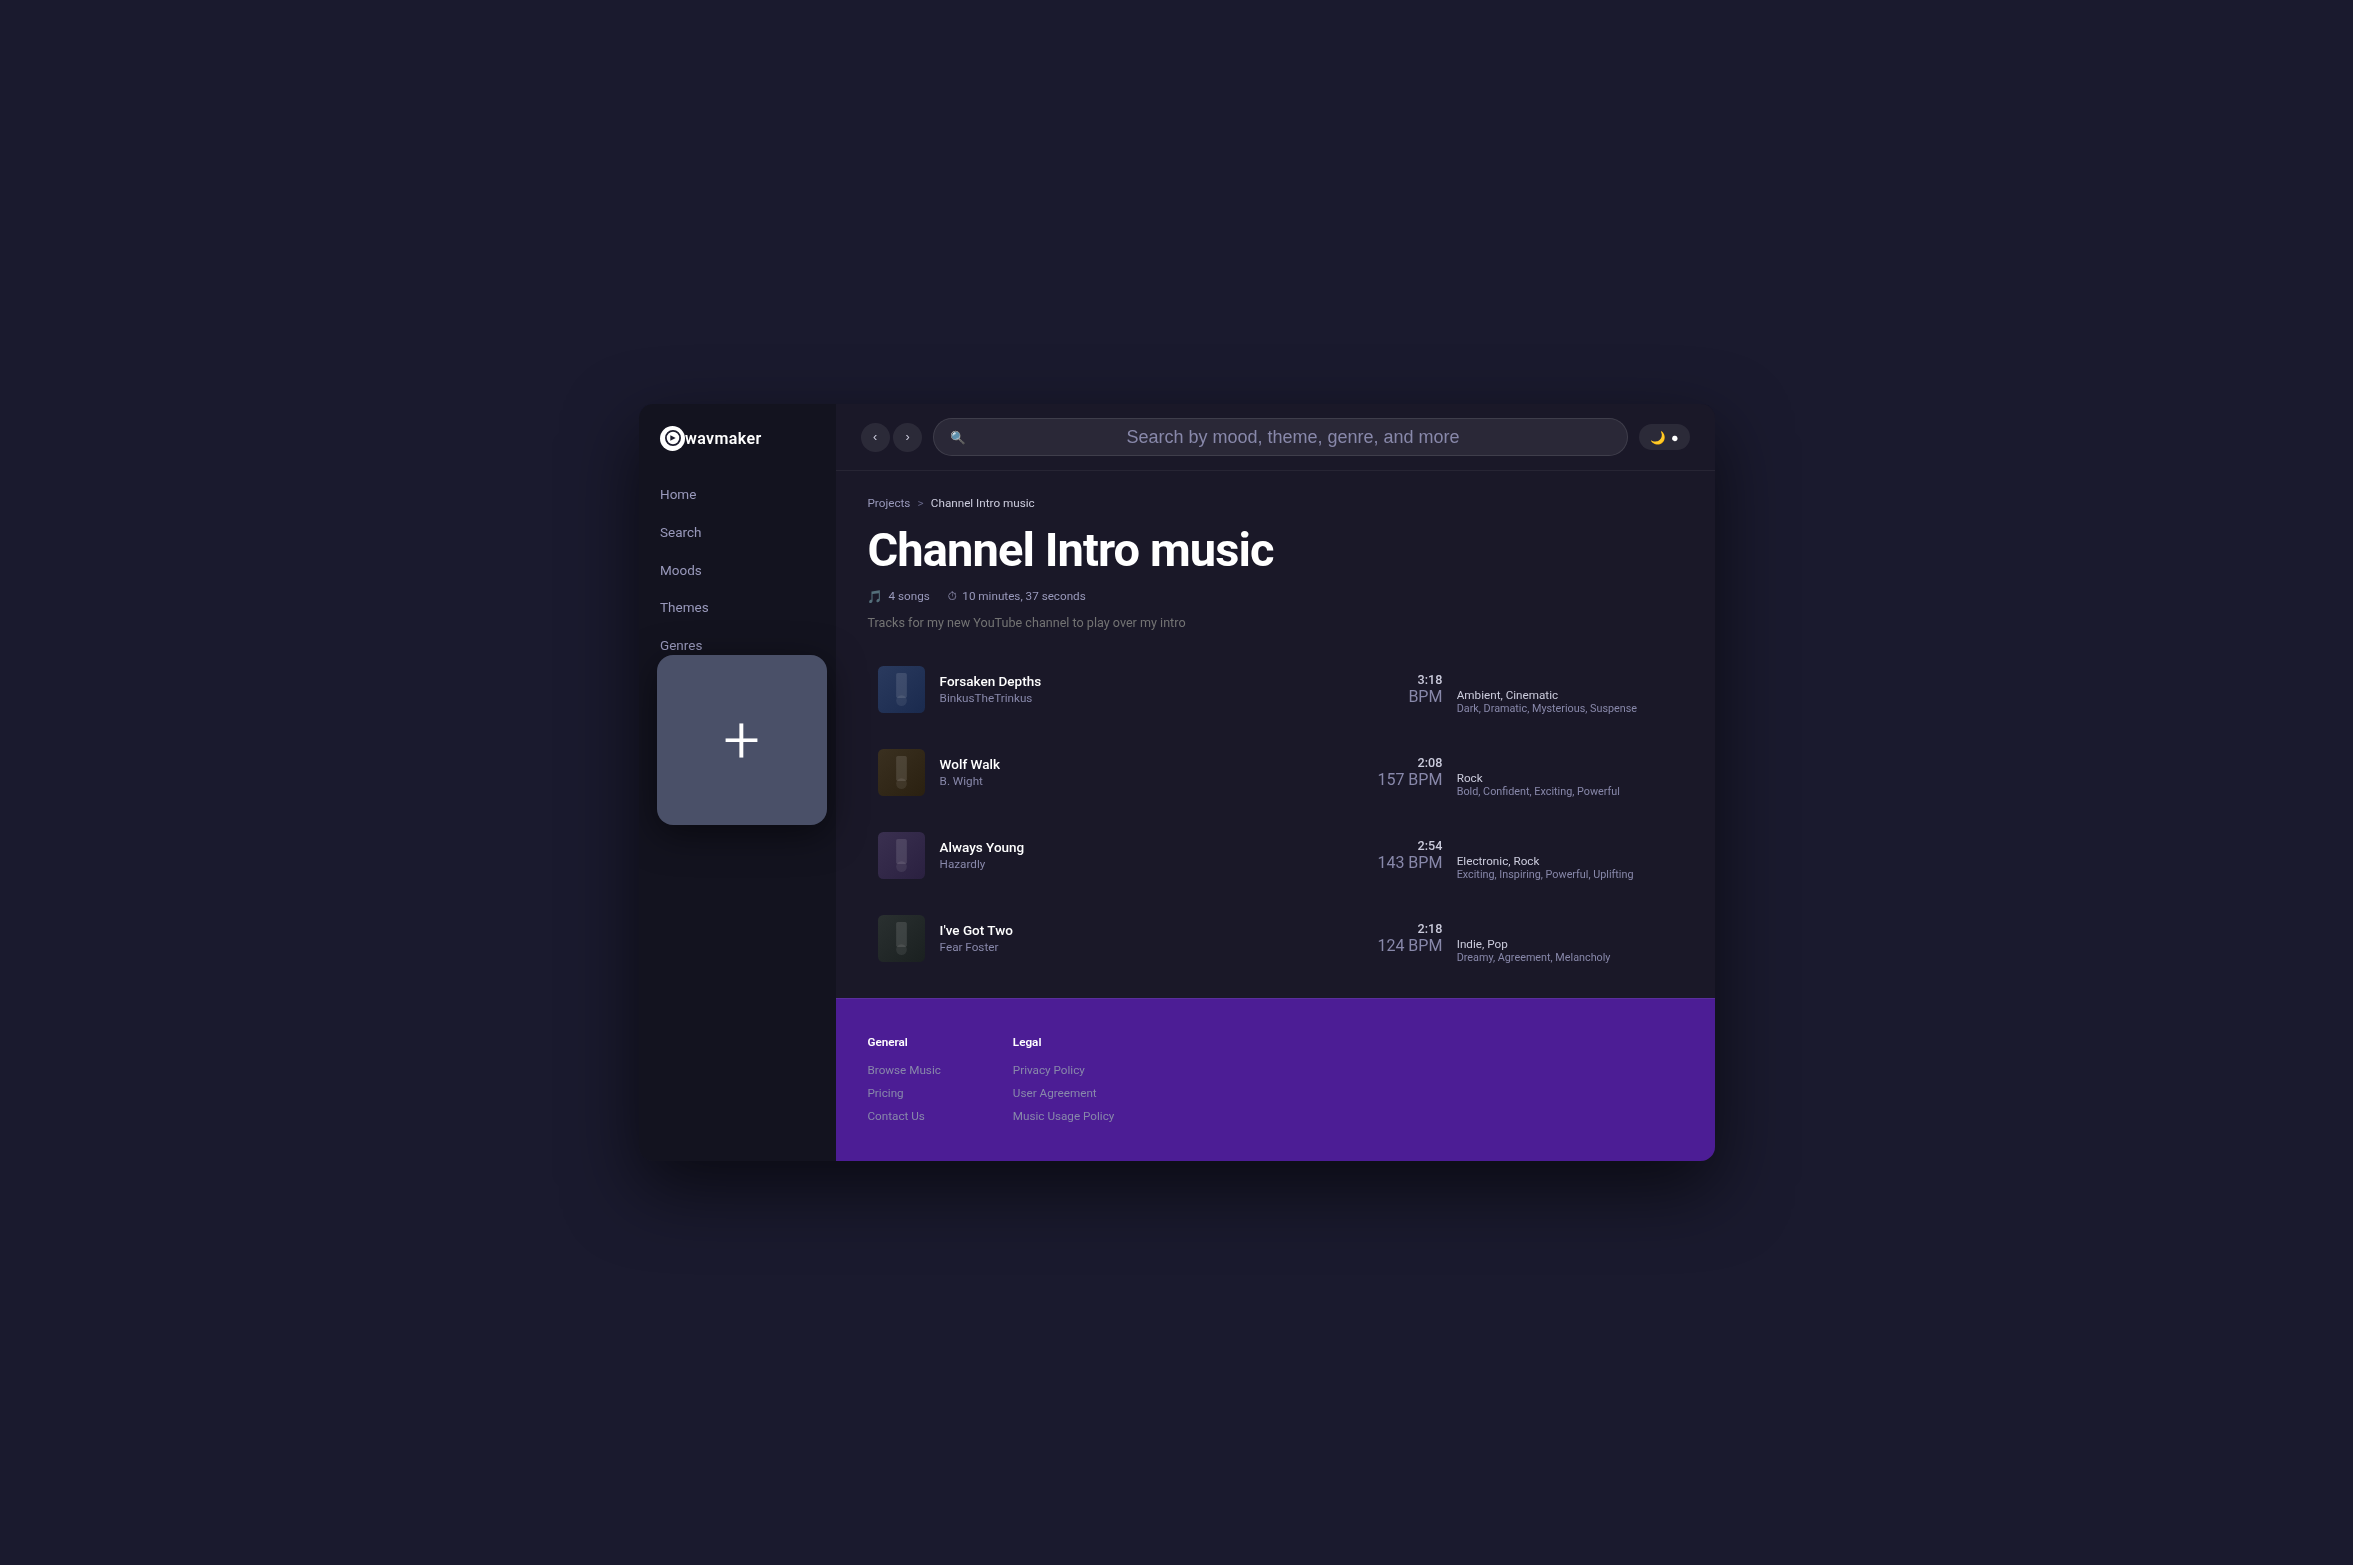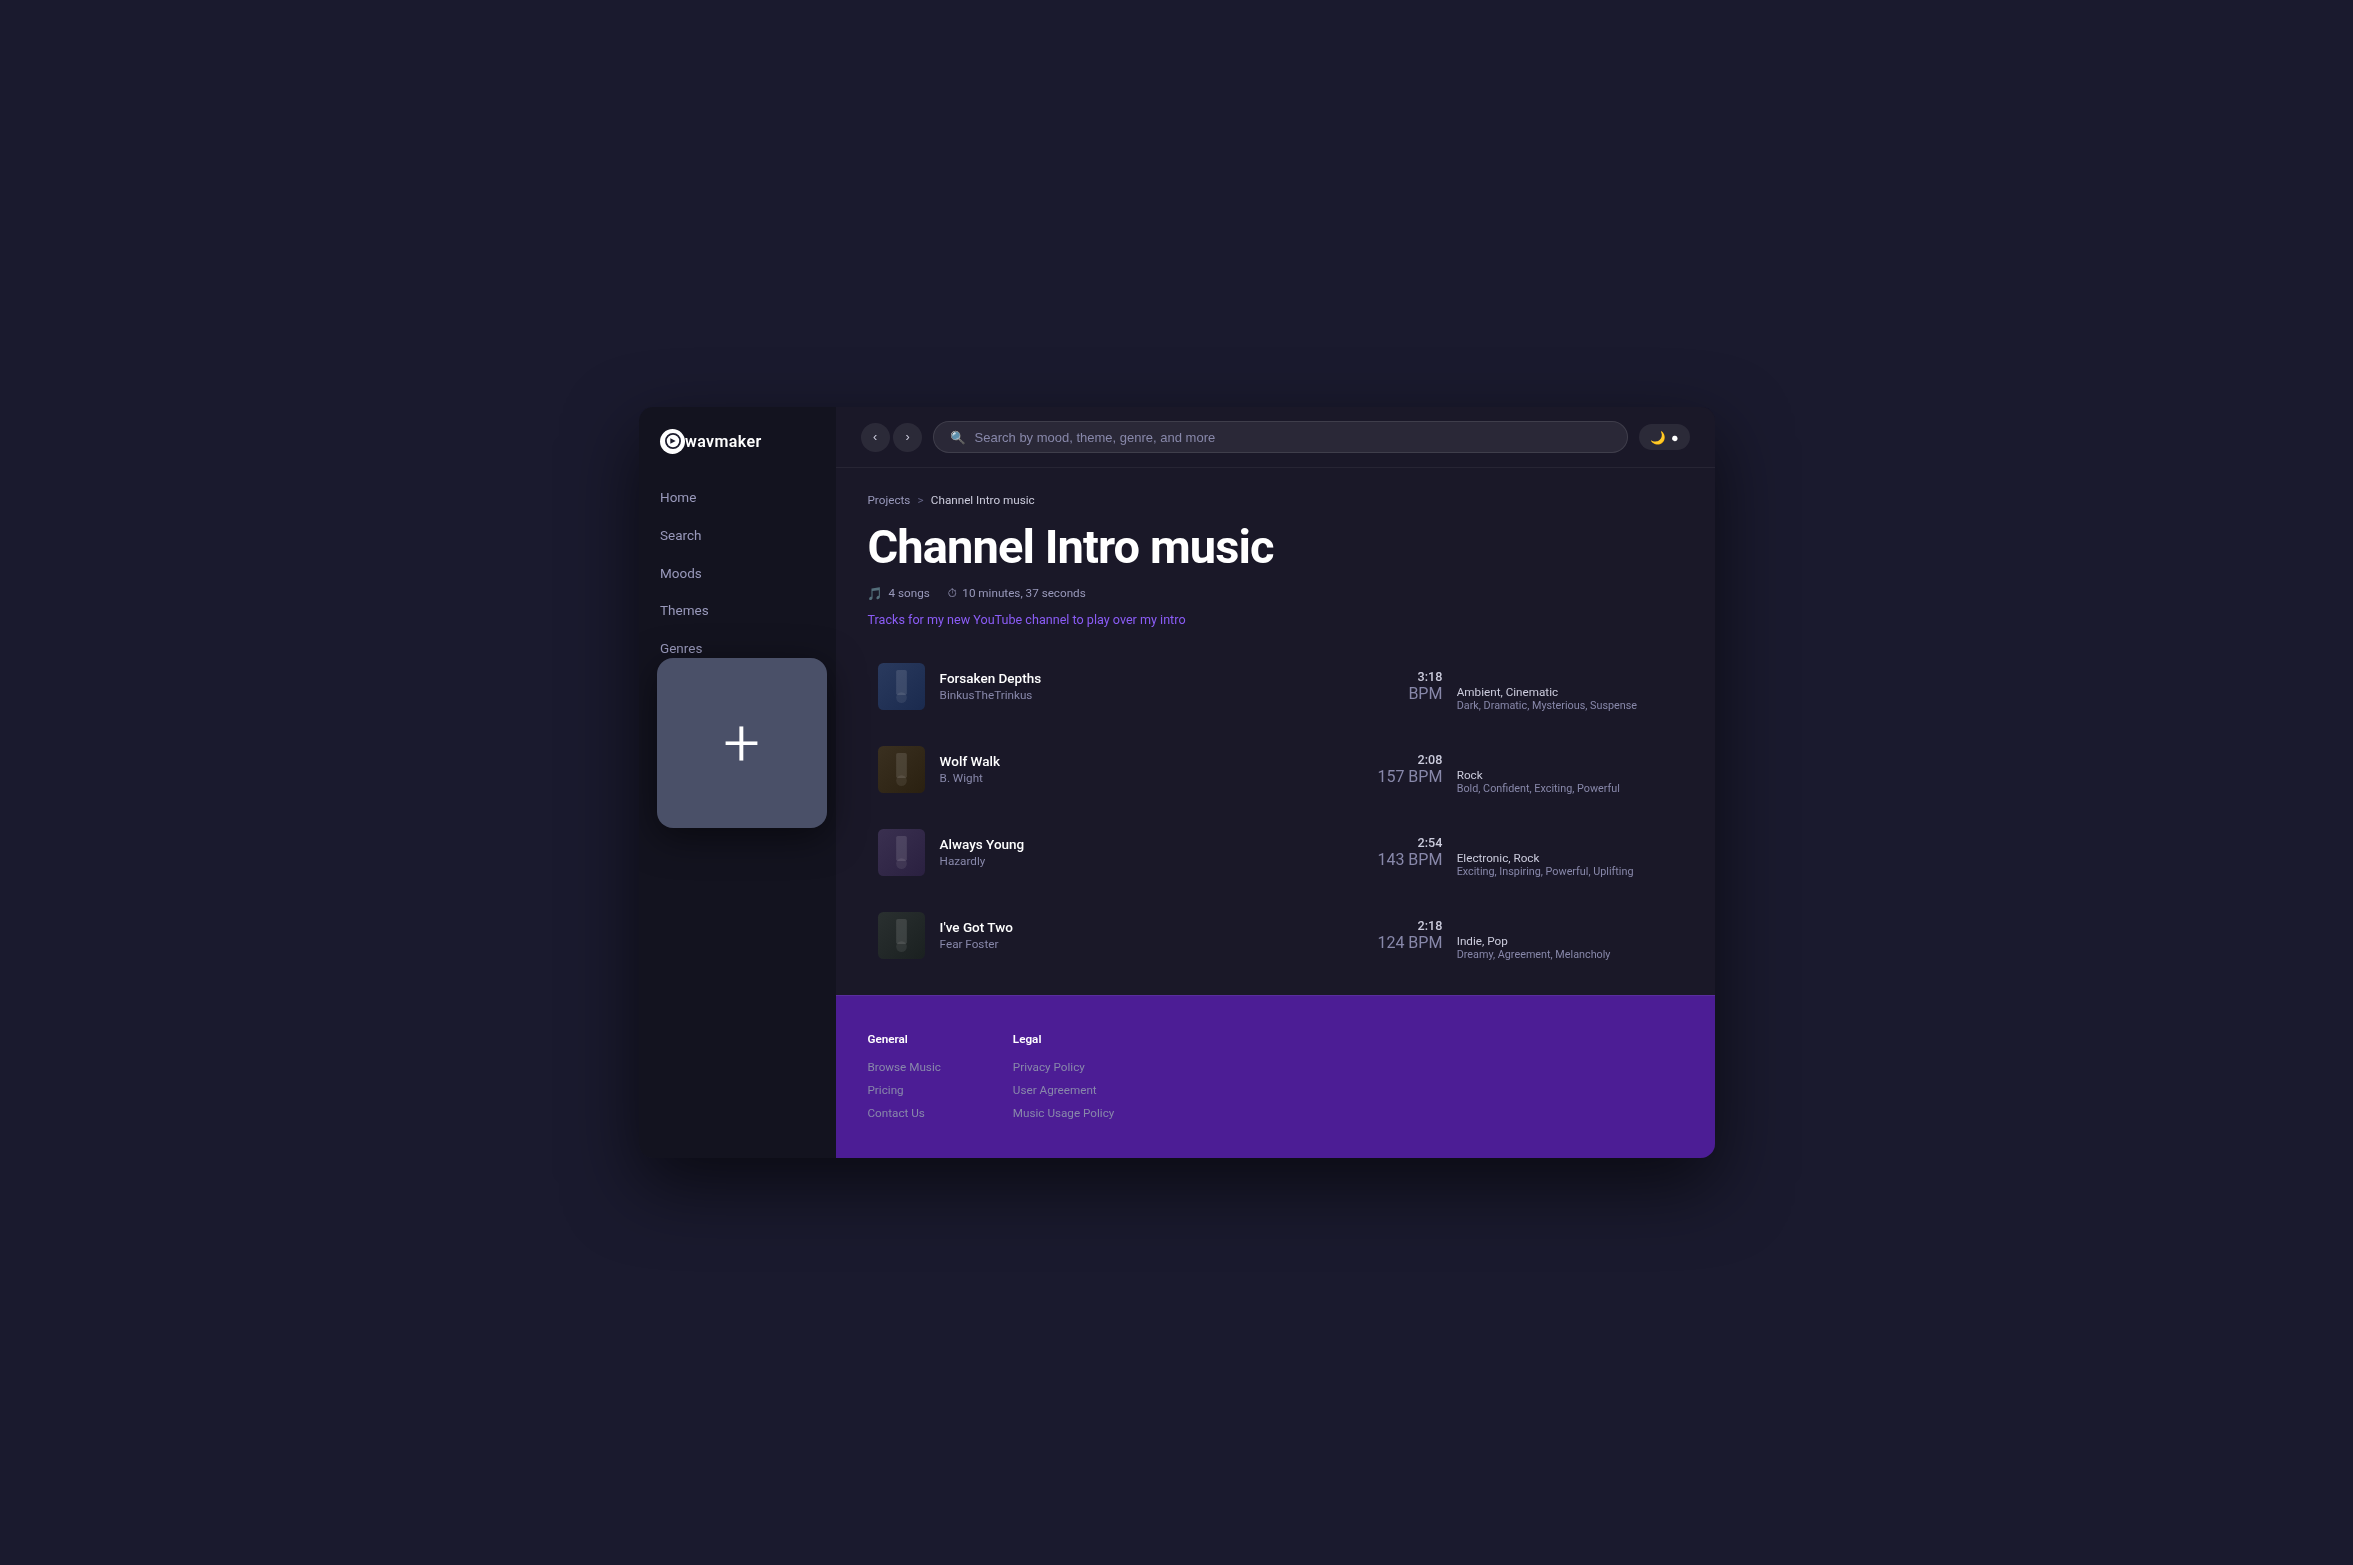--- a/index.html
+++ b/index.html
@@ -133,22 +133,23 @@
       padding: 7.2px 16px;
       display: flex;
       align-items: center;
       gap: 9px;
     }
     .search-bar input {
       background: transparent;
       border: none;
       outline: none;
       color: #fde047;
-      font-size: 13px;
+      font-size: 18px;
       width: 100%;
+      text-align: center;
     }
     .search-bar input::placeholder { color: #8888aa; }
     .search-icon-char { color: #8888aa; font-size: 12.6px; }
     .theme-toggle {
       display: flex;
       align-items: center;
       gap: 5.4px;
       background: rgba(255,255,255,0.08);
       border-radius: 18px;
       padding: 5.4px 10.8px;
@@ -186,21 +187,21 @@
       color: #9999bb;
       font-size: 11.7px;
       margin-bottom: 10.8px;
     }
     .meta-item {
       display: flex;
       align-items: center;
       gap: 5.4px;
     }
     .playlist-desc {
-      color: #8b5cf6;
+      color: #737373;
       font-size: 12.6px;
       margin-bottom: 25px;
     }
     
     .track-list {
       display: flex;
       flex-direction: column;
       gap: 14px;
       justify-content: center;
     }

